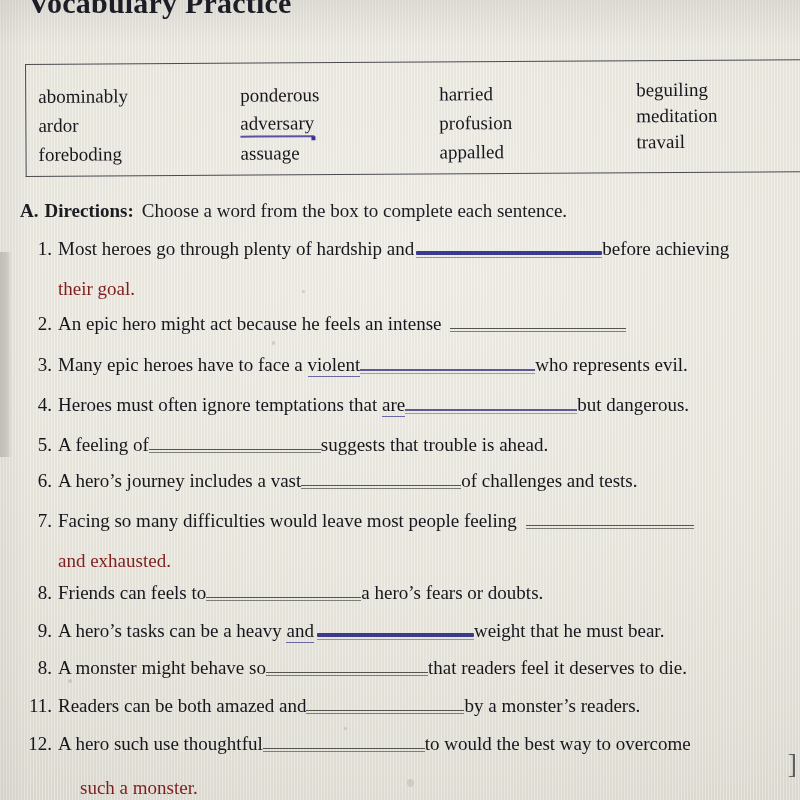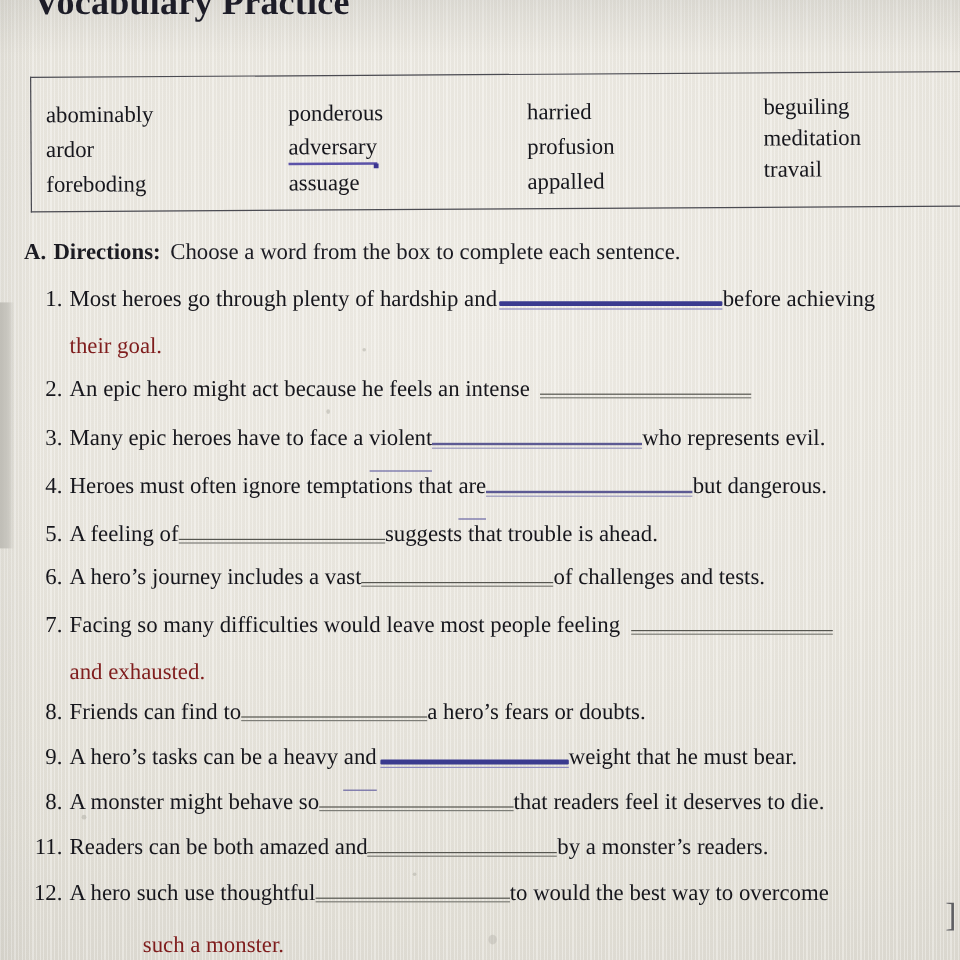--- a/index.html
+++ b/index.html
@@ -207,21 +207,21 @@
     content: "";
     position: absolute;
     left: 0; right: 0; bottom: -3px;
     height: 1.4px;
     background: #8f8cc0;
   }
 
   
   .sp {
     border-bottom: 1.8px solid #6b68a4;
-    padding-bottom: 16px;
+    padding-bottom: 1px;
   }
 
   
   .speck {
     position: absolute;
     background: #b2b0a8;
     border-radius: 50%;
     opacity: .55;
     z-index: 3;
     pointer-events: none;
@@ -303,33 +303,33 @@
   <div class="q" style="left:36px; top:468px;">
     <span class="num" style="width:16px;">6.</span><span>A hero’s journey includes a vast</span><span class="blank grey" style="width:160px; margin:0;"></span><span>of challenges and tests.</span>
   </div>
 
   <div class="q" style="left:36px; top:508px;">
     <span class="num" style="width:16px;">7.</span><span>Facing so many difficulties would leave most people feeling</span><span class="blank grey" style="width:168px; margin:0 0 0 9px;"></span>
   </div>
   <div class="q-cont" style="left:58px; top:550px;">and exhausted.</div>
 
   <div class="q" style="left:36px; top:580px;">
-    <span class="num" style="width:16px;">8.</span><span>Friends can find to</span><span class="blank grey" style="width:155px; margin:0;"></span><span>a hero’s fears or doubts.</span>
+    <span class="num" style="width:16px;">8.</span><span>Friends can feels to</span><span class="blank grey" style="width:155px; margin:0;"></span><span>a hero’s fears or doubts.</span>
   </div>
 
   <div class="q" style="left:36px; top:618px;">
     <span class="num" style="width:16px;">9.</span><span>A hero’s tasks can be a heavy <span class="sp">and</span></span><span class="blank blueheavy" style="width:157px; margin:0 0 0 3px;"></span><span>weight that he must bear.</span>
   </div>
 
   <div class="q" style="left:28px; top:655px;">
     <span class="num" style="width:24px;">8.</span><span>A monster might behave so</span><span class="blank grey" style="width:162px; margin:0;"></span><span>that readers feel it deserves to die.</span>
   </div>
 
   <div class="q" style="left:28px; top:693px;">
     <span class="num" style="width:24px;">11.</span><span>Readers can be both amazed and</span><span class="blank grey" style="width:158px; margin:0;"></span><span>by a monster’s readers.</span>
   </div>
 
   <div class="q" style="left:28px; top:731px;">
     <span class="num" style="width:24px;">12.</span><span>A hero such use thoughtful</span><span class="blank grey" style="width:162px; margin:0;"></span><span>to would the best way to overcome</span>
   </div>
-  <div class="q-cont" style="left:92px; top:777px;padding-left:27px;">such a monster.</div>
+  <div class="q-cont" style="left:80px; top:777px;">such a monster.</div>
 
 </div>
 
 </body></html>

